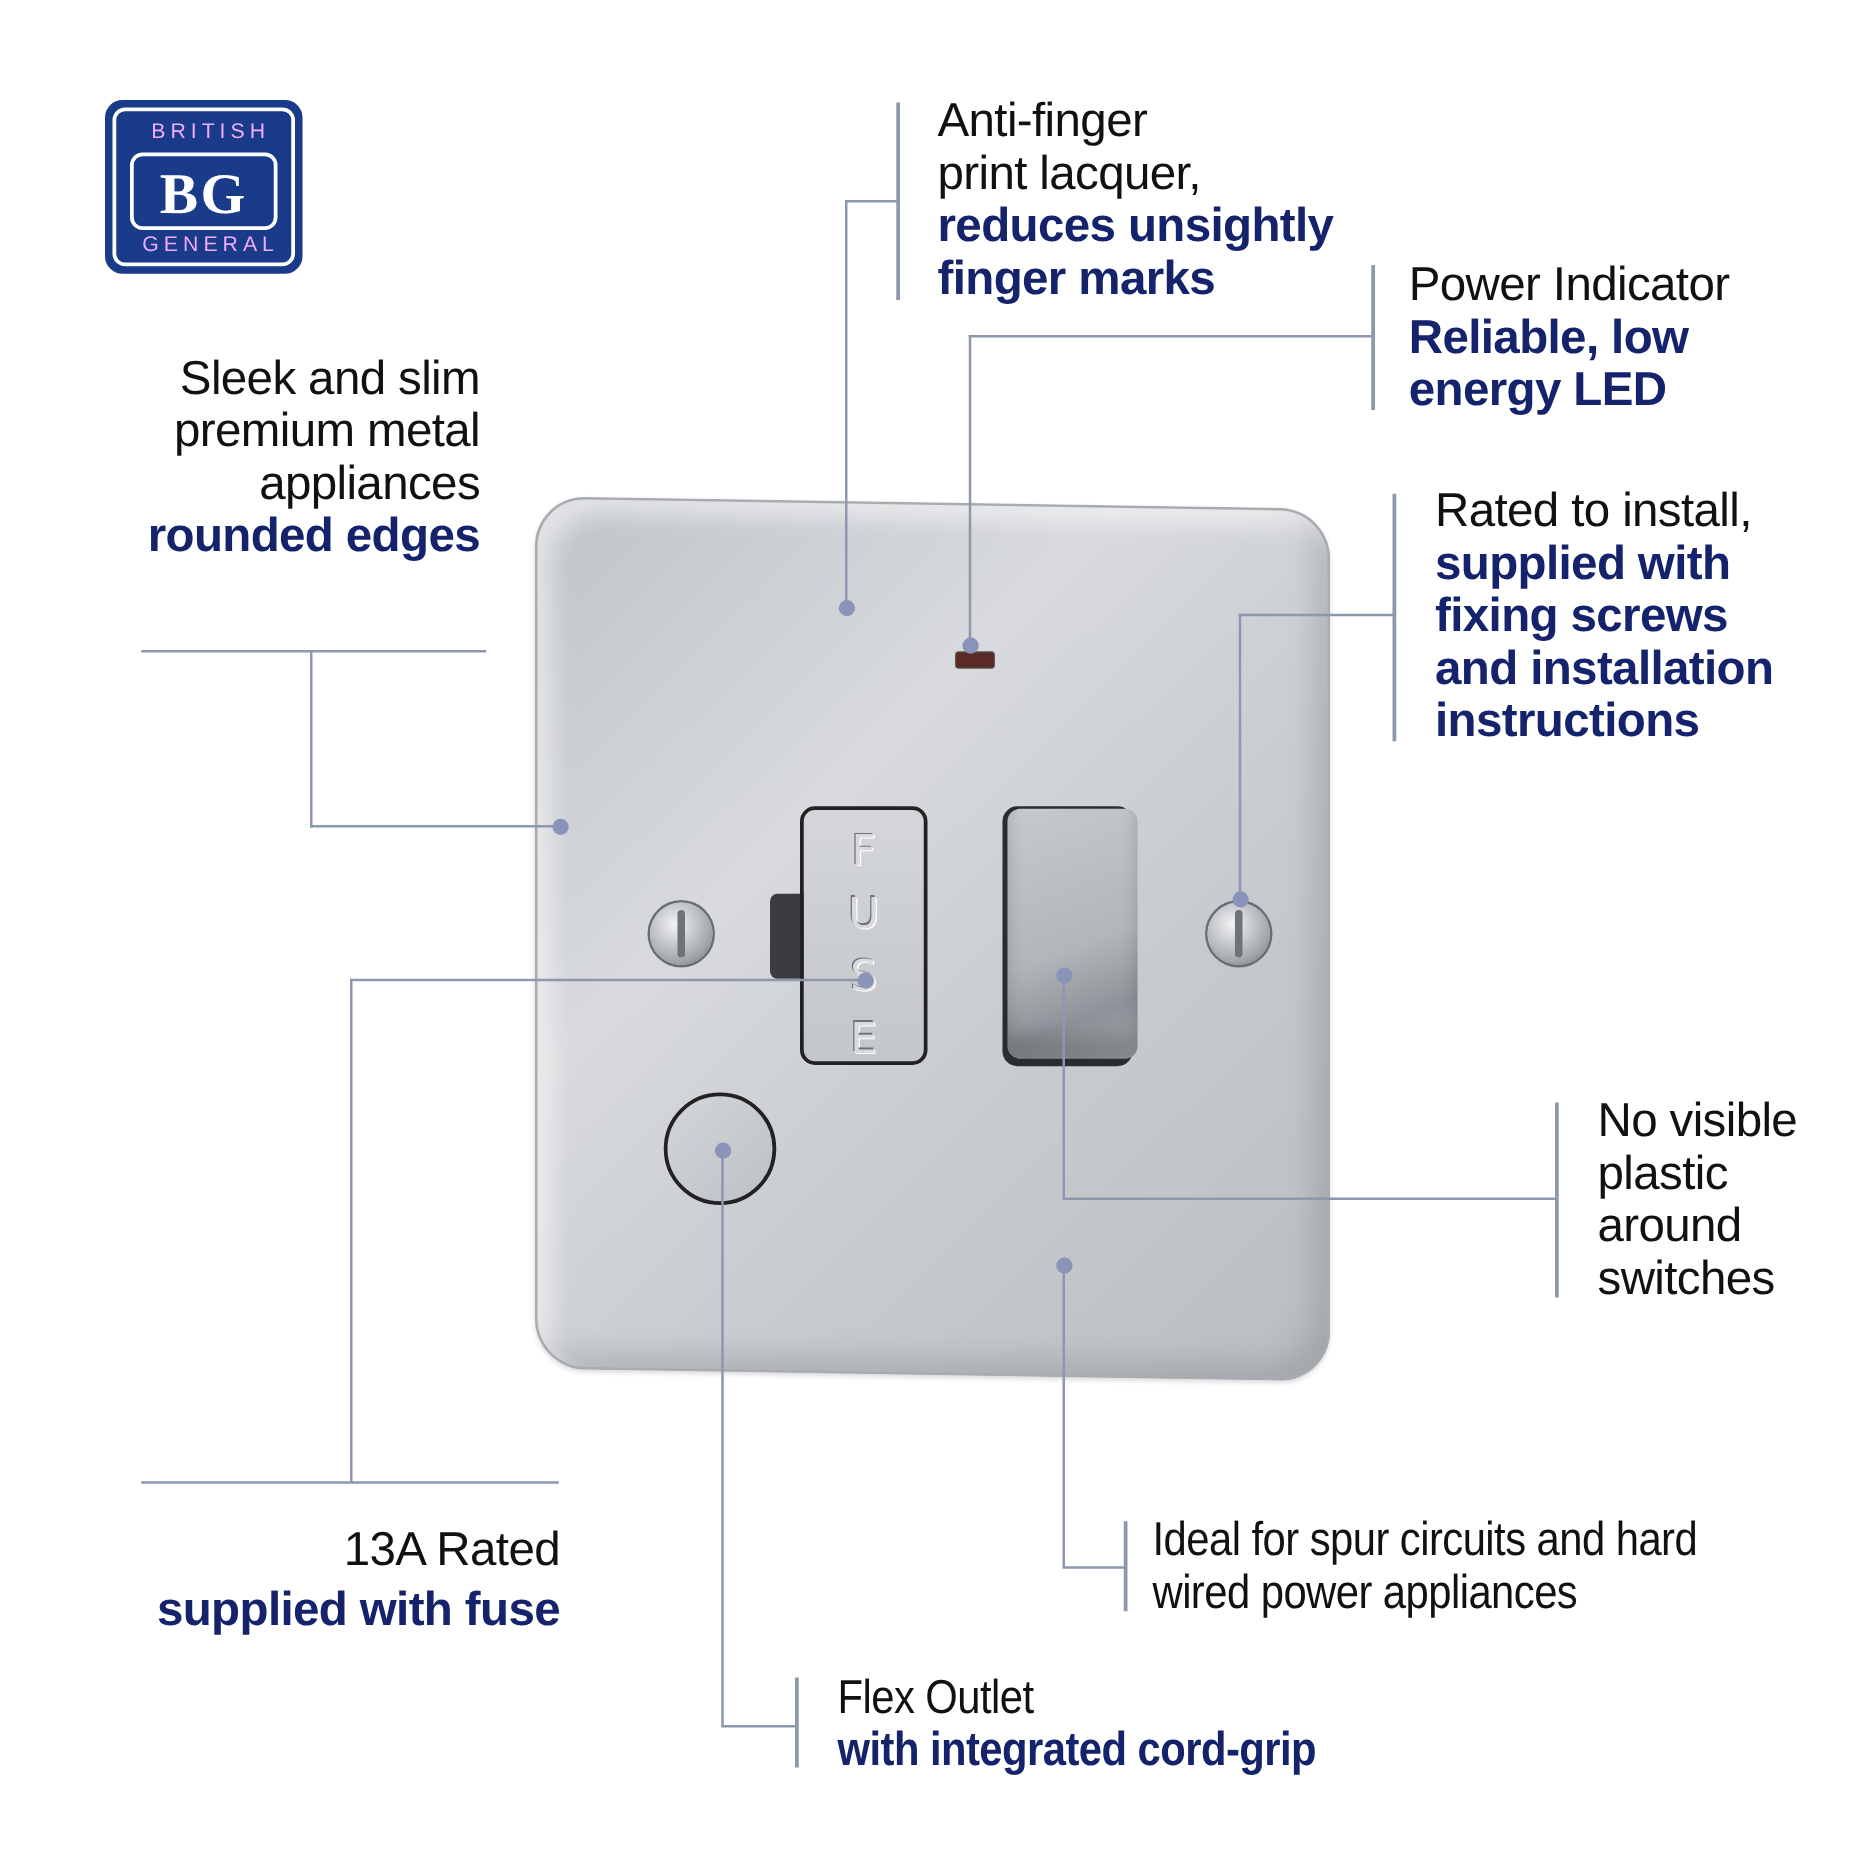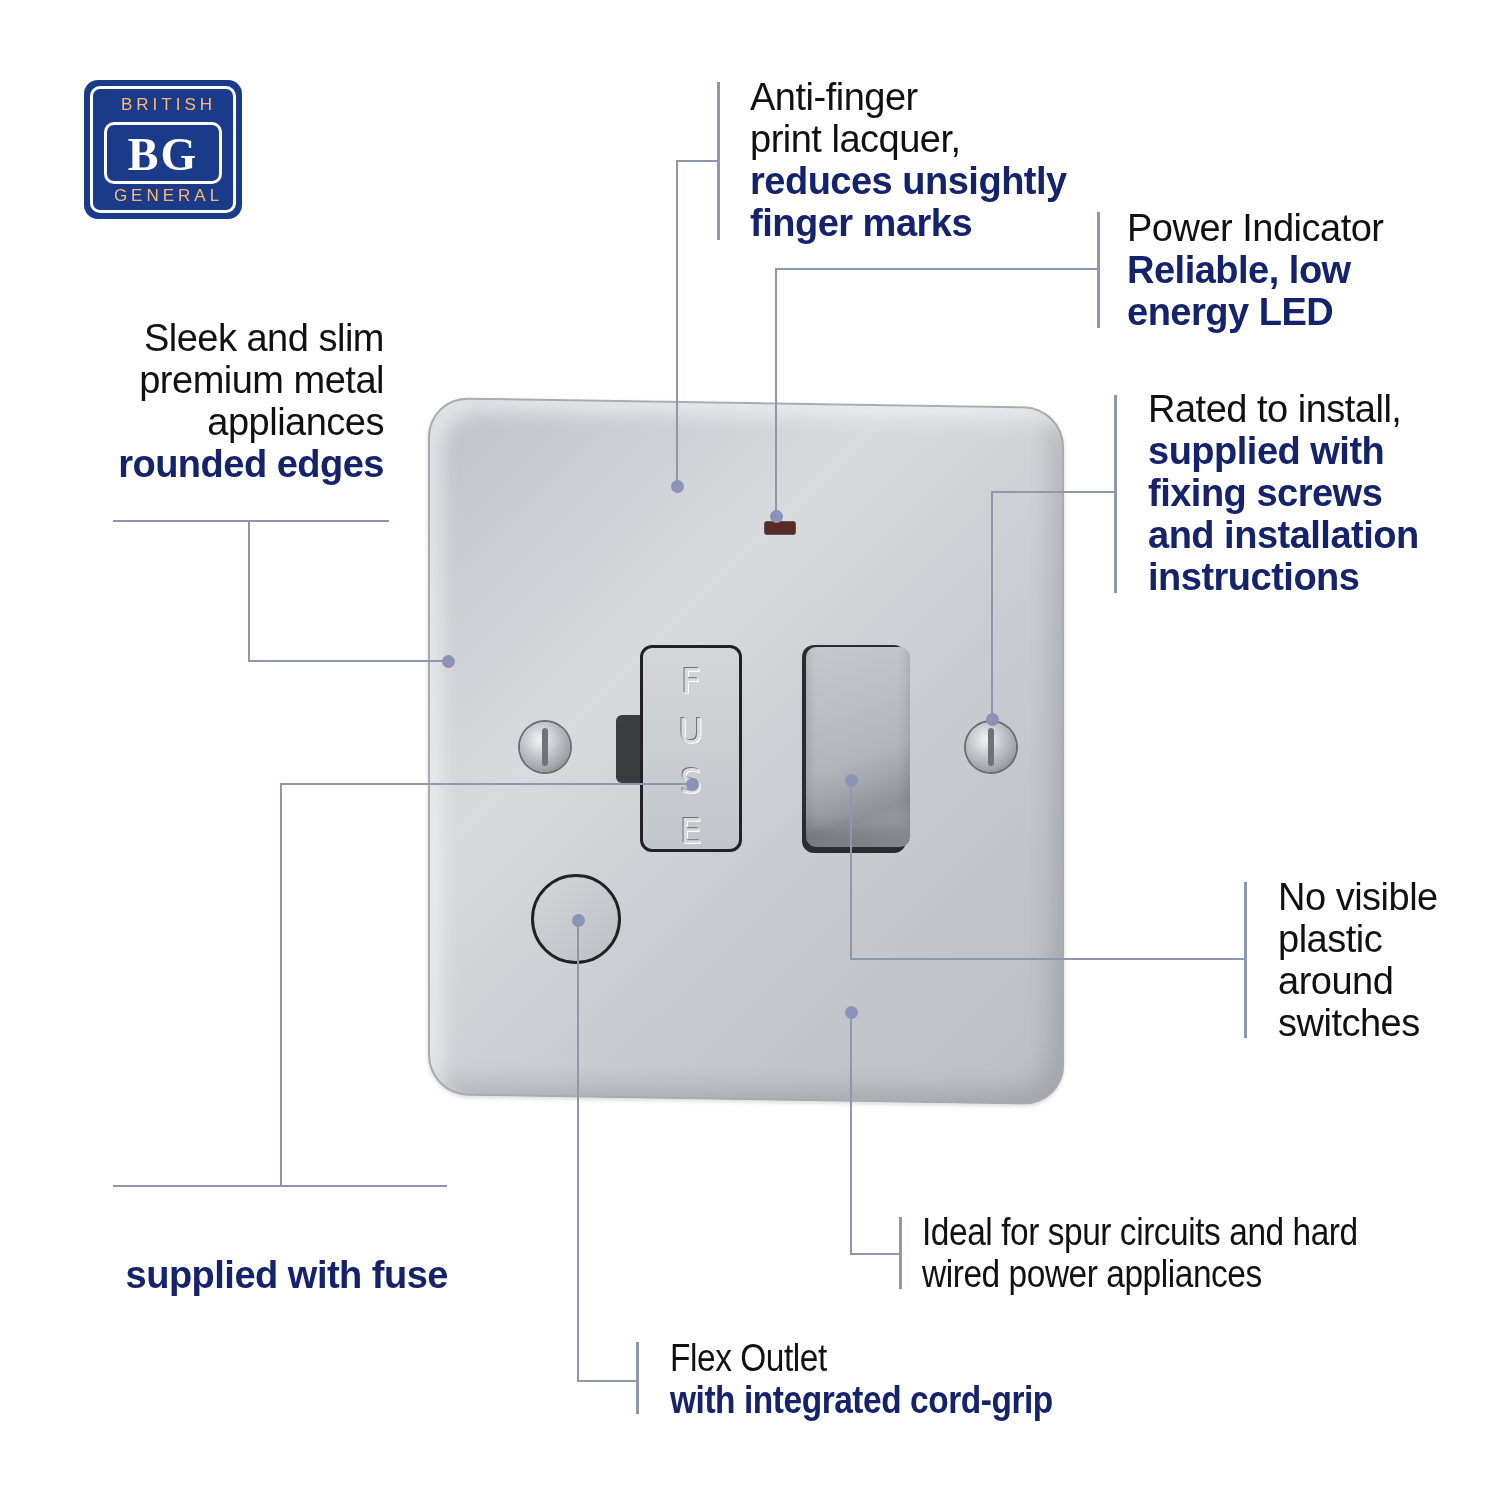--- a/index.html
+++ b/index.html
@@ -4,29 +4,29 @@
 <style>
   html, body { margin:0; padding:0; }
   body {
     width:1500px; height:1500px; background:#ffffff; position:relative; overflow:hidden;
     font-family: "Liberation Sans", sans-serif;
   }
   .abs { position:absolute; }
   .txt { font-size:38px; line-height:42px; color:#111; letter-spacing:-0.5px; }
   .txt .b { display:block; }
   .navy { color:#14236b; font-weight:bold; }
-  .right { text-align:right;margin-top:35px; }
+  .right { text-align:right; }
   .condensed { transform-origin:left top; transform:scaleX(0.88); white-space:nowrap; }
   .line { position:absolute; background:#8d97ad; }
   .dot { position:absolute; width:13px; height:13px; border-radius:50%; background:#8a93b8; margin:-6px 0 0 -6px; }
 
   
   .logo { left:84px; top:80px; width:158px; height:139px; background:#1a3a8a; border-radius:14px; }
   .logo-inner { position:absolute; left:6px; top:6px; right:6px; bottom:6px; border:3px solid #fff; border-radius:10px; }
-  .logo-top, .logo-bot { position:absolute; left:0; right:0; text-align:center; color:#fdba74; font-size:17px; letter-spacing:4px;padding-left:11px; }
+  .logo-top, .logo-bot { position:absolute; left:0; right:0; text-align:center; color:#f0abfc; font-size:17px; letter-spacing:4px;padding-left:11px; }
   .logo-top { top:6px; }
   .logo-bot { bottom:4px; }
   .logo-mid { position:absolute; left:11px; right:11px; top:33px; height:56px; border:3px solid #fff; border-radius:10px; }
   .logo-bg { position:absolute; left:0; right:0; top:3px; text-align:center; color:#fff; font-size:46px; font-weight:bold; font-family:Liberation Serif, serif; letter-spacing:2px; }
 
   
   .plate { left:428px; top:402px; width:636px; height:698px; border-radius:40px;
     background: linear-gradient(135deg,#bfc3c8 0%,#d8dadd 35%,#c9ccd0 60%,#b9bdc2 100%);
     box-shadow: inset 0 0 0 2px #a8acb1, inset 14px 14px 18px rgba(255,255,255,0.5), inset -14px -14px 22px rgba(0,0,0,0.12), 0 2px 4px rgba(0,0,0,0.15);
     transform: skewY(0.9deg);
@@ -145,20 +145,21 @@
 </div>
 
 <div class="abs txt" style="left:1278px;top:876px;">
   <span class="b">No visible</span>
   <span class="b">plastic</span>
   <span class="b">around</span>
   <span class="b">switches</span>
 </div>
 
 <div class="abs txt right" style="left:60px;width:388px;top:1216px;line-height:48px;">
+  <span class="b">13A Rated</span>
   <span class="b navy">supplied with fuse</span>
 </div>
 
 <div class="abs txt condensed" style="left:922px;top:1211px;">
   <span class="b">Ideal for spur circuits and hard</span>
   <span class="b">wired power appliances</span>
 </div>
 
 <div class="abs txt condensed" style="left:670px;top:1337px;">
   <span class="b">Flex Outlet</span>

